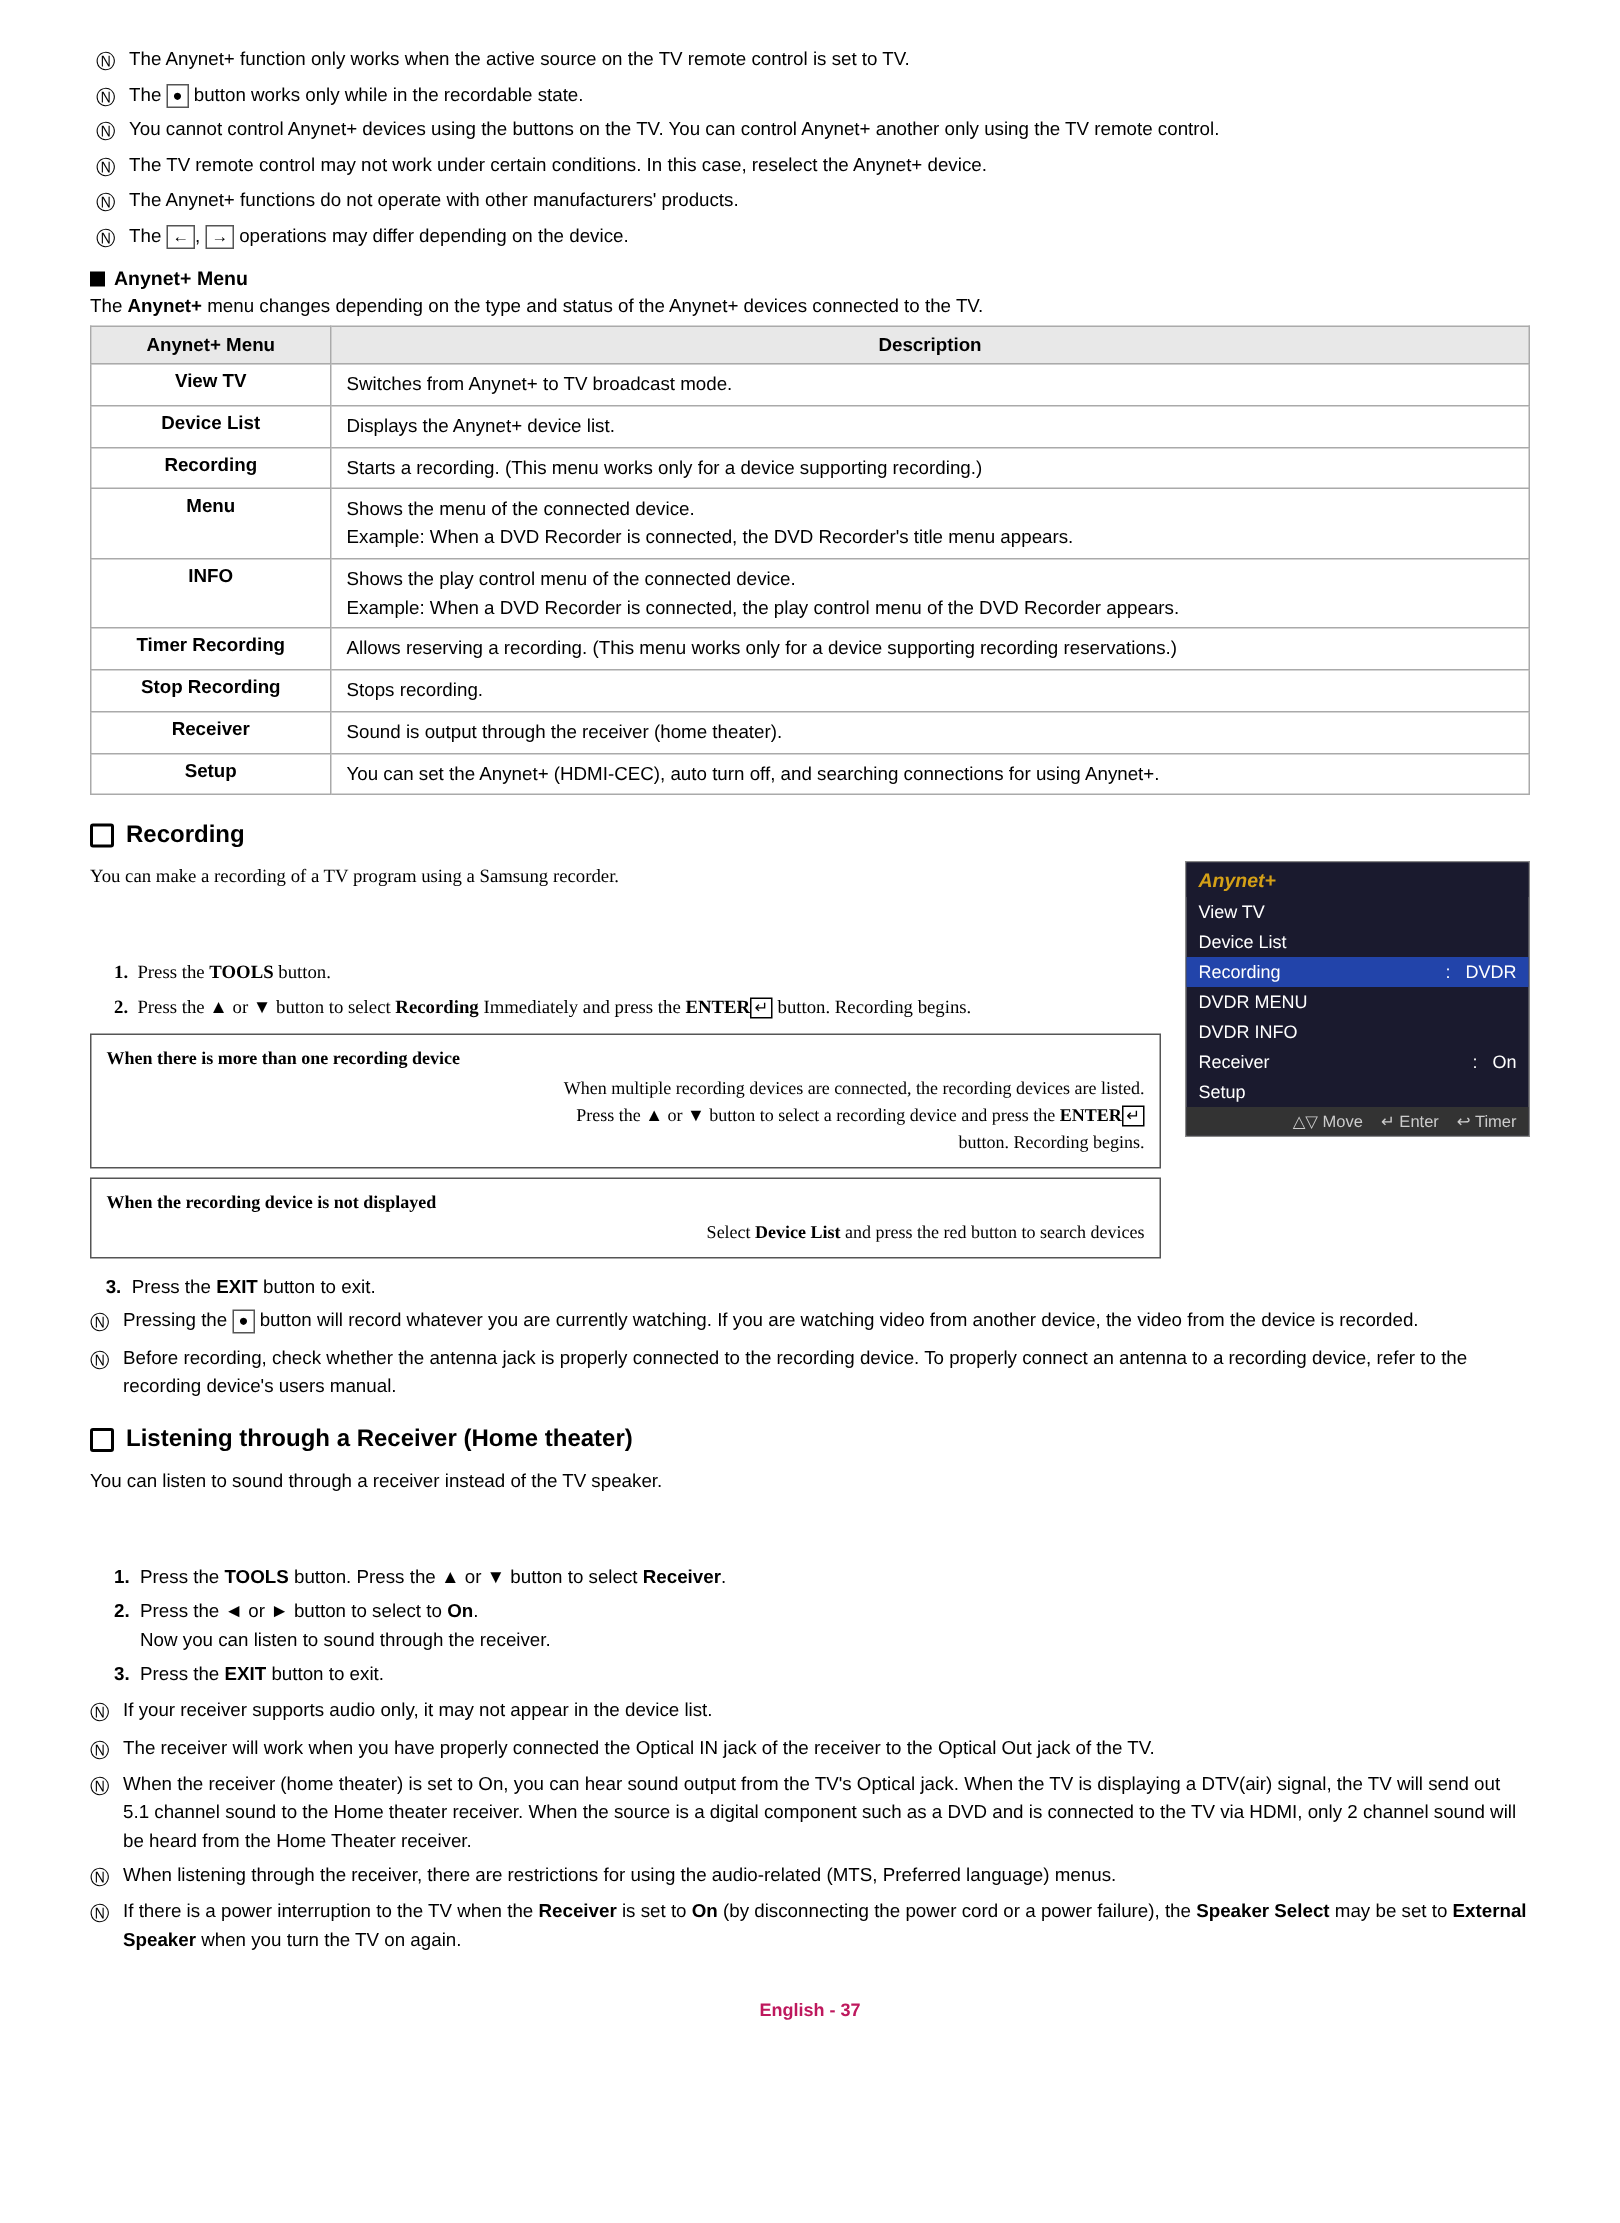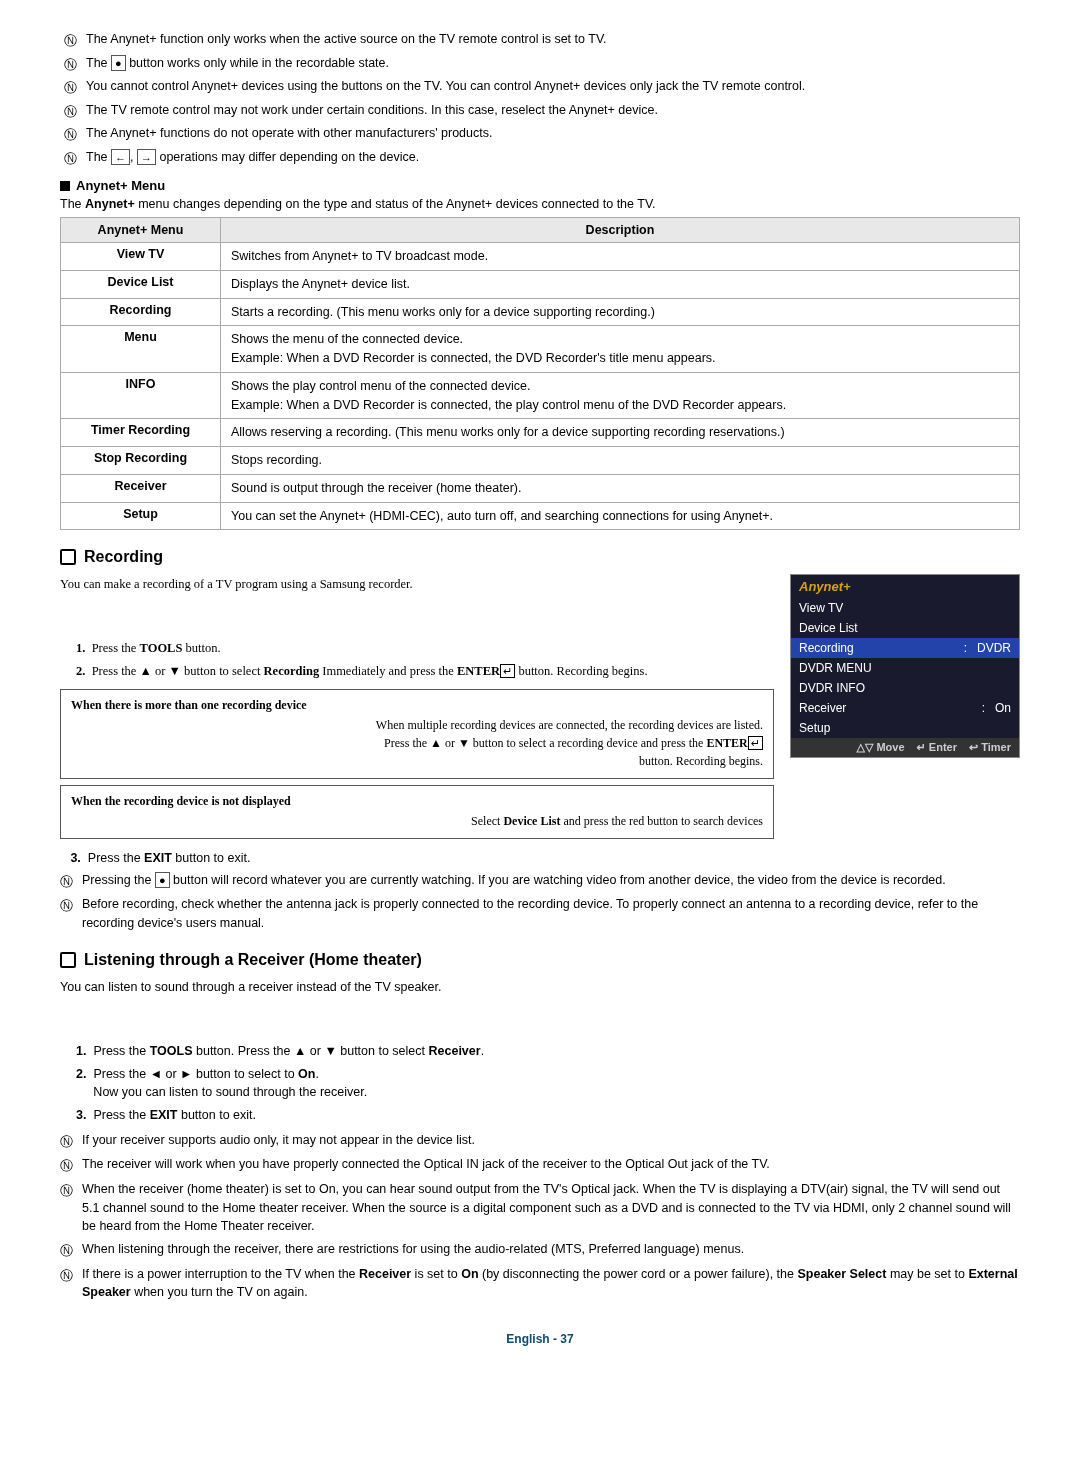--- a/index.html
+++ b/index.html
@@ -188,61 +188,60 @@
       font-size: 11px;
       padding: 3px 8px;
       display: flex;
       gap: 12px;
       justify-content: flex-end;
     }
     .panel-footer-item {
       display: flex;
       align-items: flex-end;
       gap: 3px;
-      font-weight: bold;
     }
 
     
     .bottom-notes {
       list-style: none;
       margin-top: 6px;
     }
     .bottom-notes li {
       display: flex;
       align-items: flex-start;
       margin-bottom: 4px;
       font-size: 12.5px;
       line-height: 1.5;
     }
 
     .page-footer {
       text-align: center;
       margin-top: 30px;
       font-size: 12px;
       font-weight: bold;
-      color: #0c4a6e;
+      color: #be185d;
     }
 
     strong { font-weight: bold; }
   </style>
 </head>
 <body>
 
 <ul class="note-list">
   <li>
     <span class="note-icon">Ⓝ</span>
     <span>The Anynet+ function only works when the active source on the TV remote control is set to TV.</span>
   </li>
   <li>
     <span class="note-icon">Ⓝ</span>
     <span>The <span style="border:1px solid #555;padding:1px 3px;font-size:11px;">●</span> button works only while in the recordable state.</span>
   </li>
   <li>
     <span class="note-icon">Ⓝ</span>
-    <span>You cannot control Anynet+ devices using the buttons on the TV. You can control Anynet+ devices only jack the TV remote control.</span>
+    <span>You cannot control Anynet+ devices using the buttons on the TV. You can control Anynet+ another only using the TV remote control.</span>
   </li>
   <li>
     <span class="note-icon">Ⓝ</span>
     <span>The TV remote control may not work under certain conditions. In this case, reselect the Anynet+ device.</span>
   </li>
   <li>
     <span class="note-icon">Ⓝ</span>
     <span>The Anynet+ functions do not operate with other manufacturers' products.</span>
   </li>
   <li>

